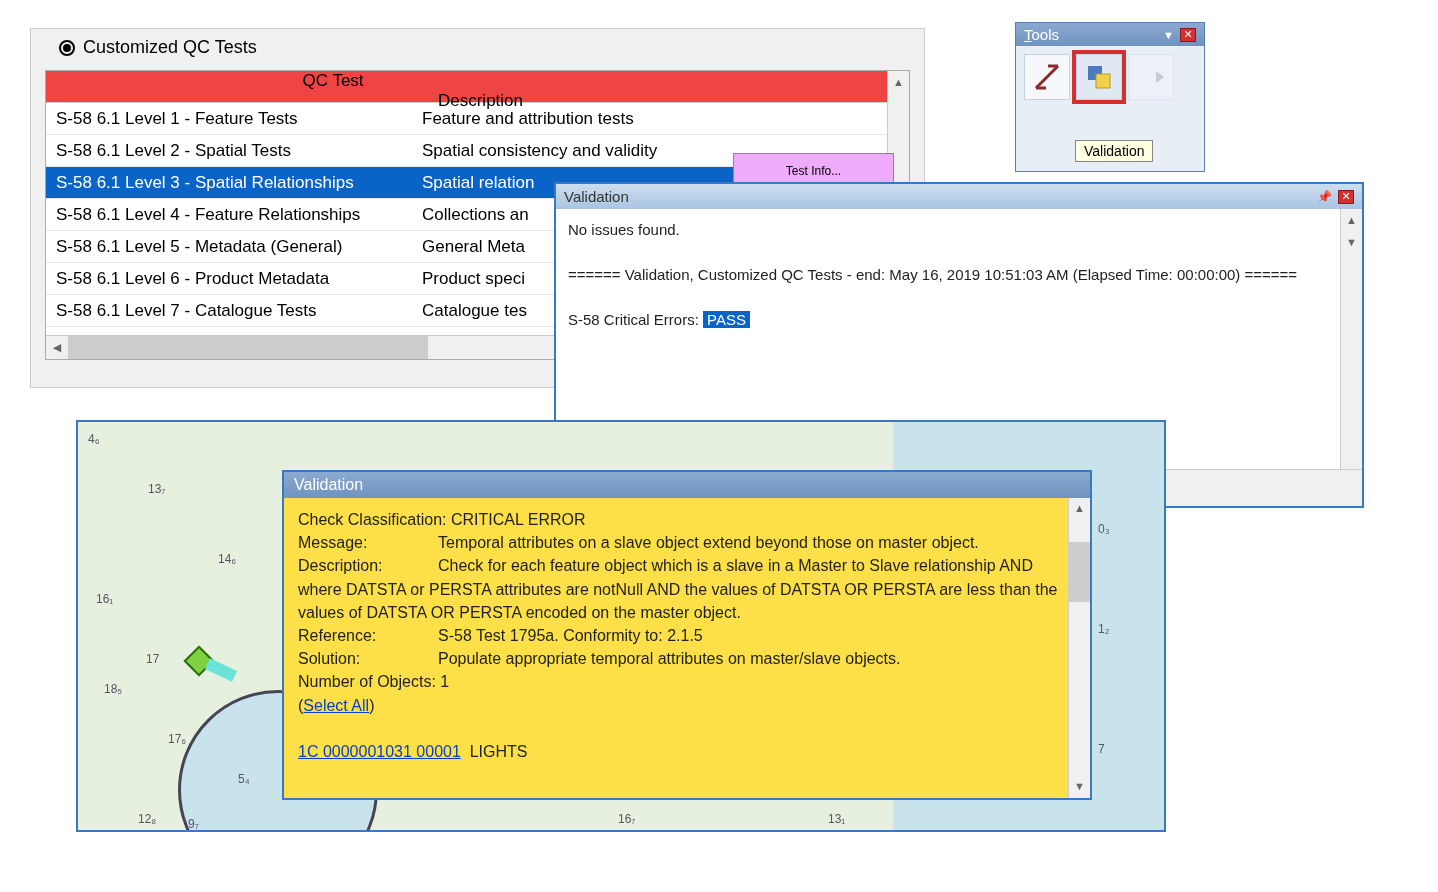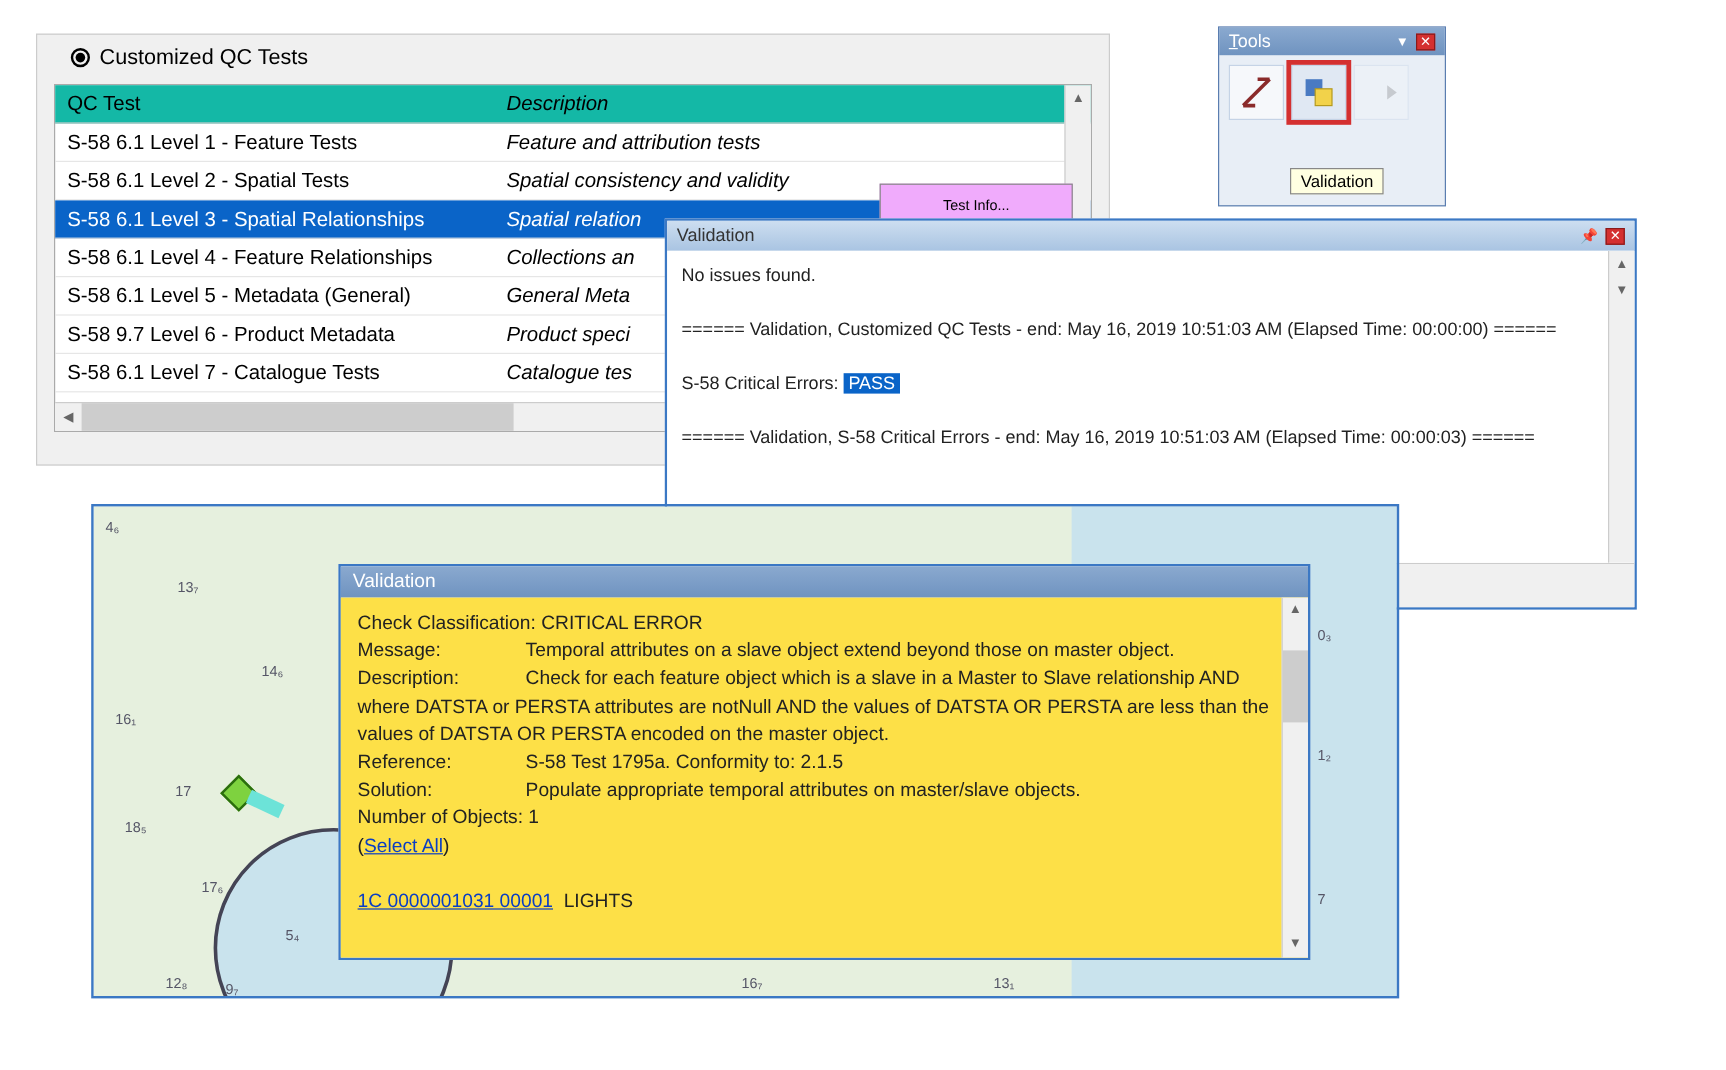--- a/index.html
+++ b/index.html
@@ -28,23 +28,23 @@
   }
   .radio-dot { width: 8px; height: 8px; background: #000; border-radius: 50%; }
   .qc-grid {
     margin: 4px 14px 14px 14px; background: #fff; border: 1px solid #aaa;
     position: relative; height: 290px;
   }
   .qc-header-row, .qc-row {
     display: flex; font-size: 17px; height: 32px; align-items: center;
     border-bottom: 1px solid #e6e6e6;
   }
-  .qc-header-row { background: #14b8a6; border-bottom: 1px solid #ccc; }
+  .qc-header-row { background: #ef4444; border-bottom: 1px solid #ccc; flex-direction: column; }
   .qc-col1 { width: 370px; padding-left: 10px; }
-  .qc-col2 { flex: 1; padding-left: 6px; font-style: italic; }
+  .qc-col2 { flex: 1; padding-left: 6px; }
   .qc-row.selected { background: #0a64c8; color: #fff; }
   .qc-row.selected .qc-col1, .qc-row.selected .qc-col2 { border-right: none; }
   .vscroll {
     position: absolute; right: 0; top: 0; bottom: 24px; width: 22px;
     background: #f0f0f0; border-left: 1px solid #ccc;
   }
   .vscroll-up, .vscroll-down {
     height: 22px; display: flex; align-items: center; justify-content: center;
     color: #666; font-size: 11px; cursor: pointer;
   }
@@ -188,21 +188,21 @@
         </div>
         <div class="qc-row">
           <div class="qc-col1">S-58 6.1 Level 4 - Feature Relationships</div>
           <div class="qc-col2">Collections an</div>
         </div>
         <div class="qc-row">
           <div class="qc-col1">S-58 6.1 Level 5 - Metadata (General)</div>
           <div class="qc-col2">General Meta</div>
         </div>
         <div class="qc-row">
-          <div class="qc-col1">S-58 9.7 Level 6 - Product Metadata</div>
+          <div class="qc-col1">S-58 6.1 Level 6 - Product Metadata</div>
           <div class="qc-col2">Product speci</div>
         </div>
         <div class="qc-row">
           <div class="qc-col1">S-58 6.1 Level 7 - Catalogue Tests</div>
           <div class="qc-col2">Catalogue tes</div>
         </div>
       </div>
     <div class="vscroll">
       <div class="vscroll-up">▲</div>
     </div>
@@ -255,21 +255,20 @@
   </div>
   <div class="valwin-body">
     <div>No issues found.</div>
     <br>
     <div style="word-break:break-word">====== Validation, Customized QC Tests - end: May 16, 2019 10:51:03 AM (Elapsed Time:  00:00:00) ======</div>
     <br>
     <div>
       <span>S-58 Critical Errors: </span><span class="pass">PASS</span>
     </div>
     <br>
-    <div style="word-break:break-word">====== Validation, S-58 Critical Errors - end: May 16, 2019 10:51:03 AM (Elapsed Time:  00:00:03) ======</div>
     <div class="valwin-scroll">
       <div class="vscroll-up">▲</div>
       <div style="flex:1"></div>
       <div class="vscroll-down">▼</div>
     </div>
   </div>
   <div class="valwin-tabs">
     <div class="valtab">
       <span class="tabicon">↖</span>
       <span>Selection</span>

